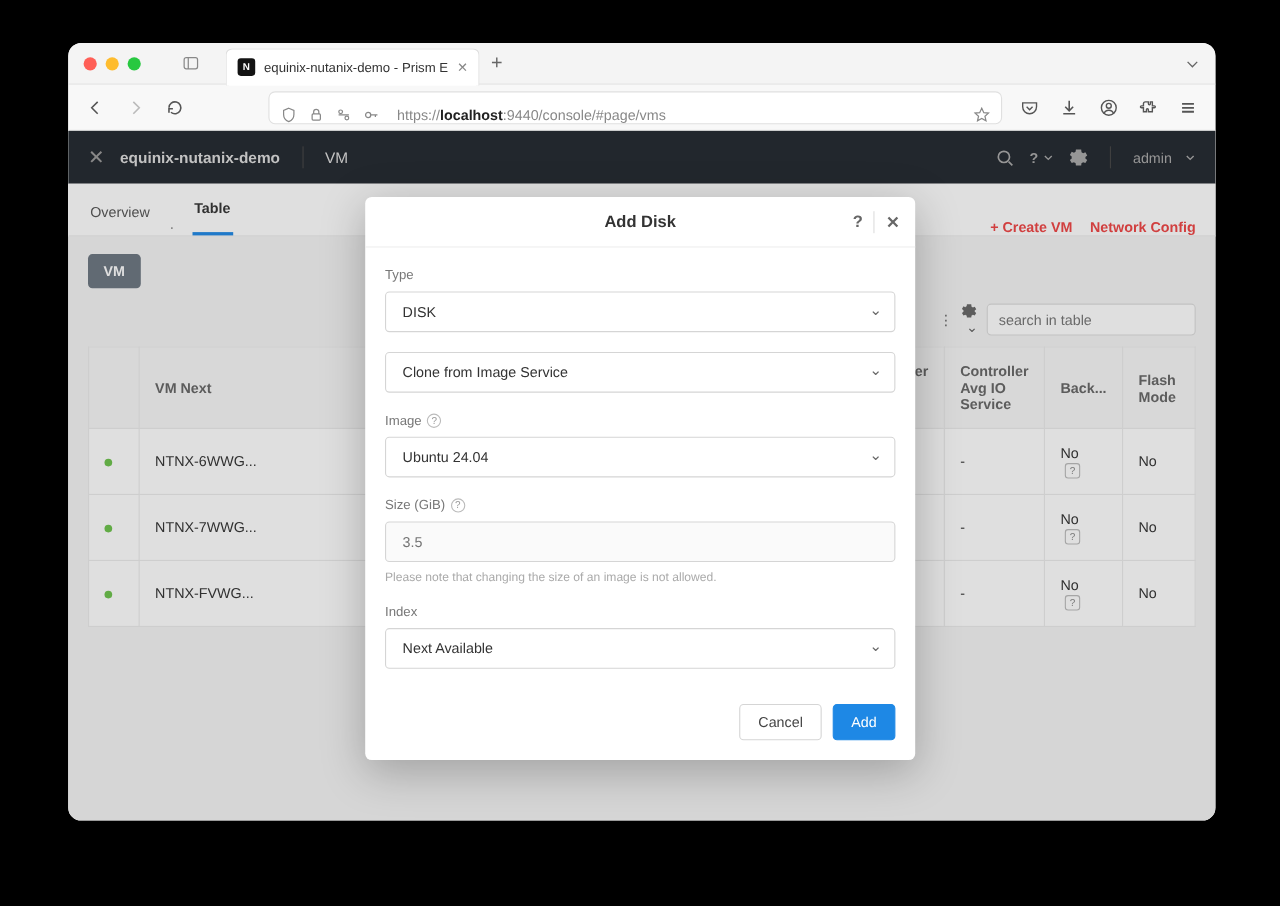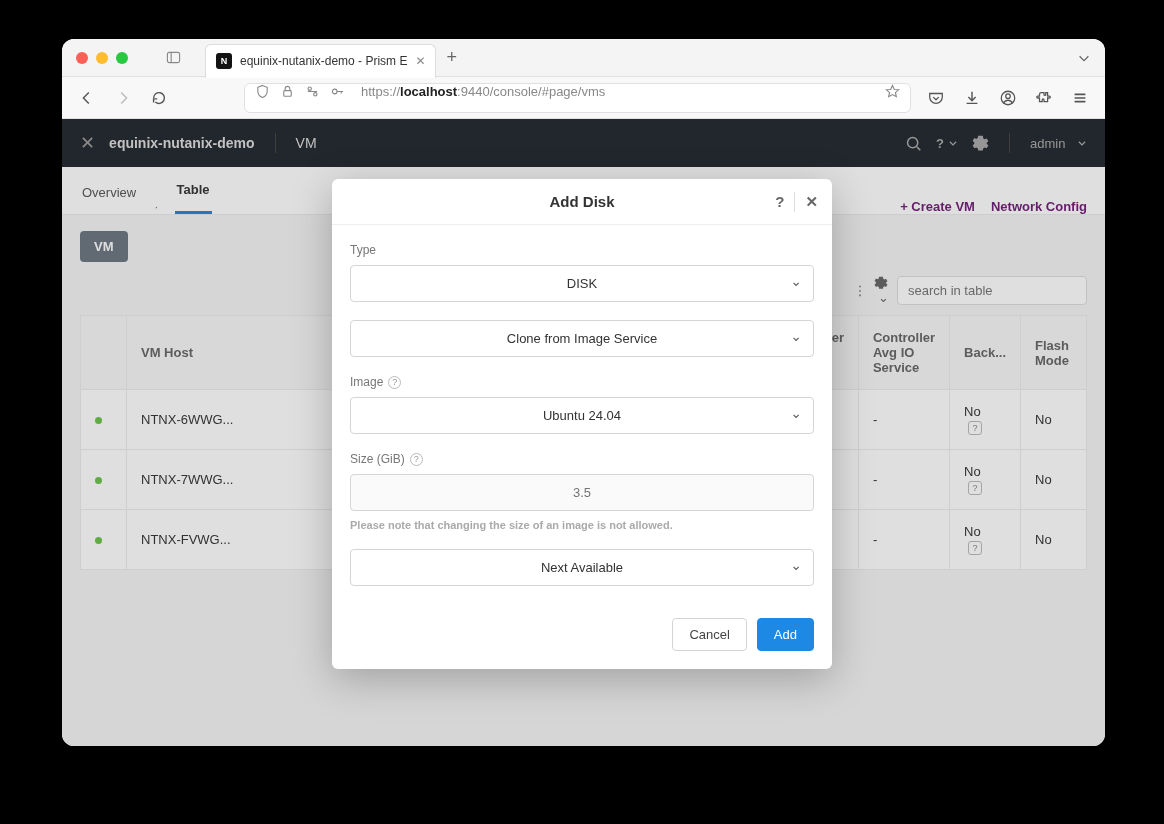--- a/index.html
+++ b/index.html
@@ -15,39 +15,39 @@
 .titlebar .sidebar-toggle { margin-left: 38px; }
 .tab-strip { display: flex; align-items: center; margin-left: 24px; flex: 1; }
 .browser-tab { background: #fff; border: 1px solid #ddd; border-bottom: none; border-radius: 6px 6px 0 0; height: 34px; display: flex; align-items: center; padding: 0 10px; gap: 8px; font-size: 12px; color: #333; position: relative; top: 3px; }
 .browser-tab .favicon { width: 16px; height: 16px; background: #131313; border-radius: 3px; display: flex; align-items: center; justify-content: center; color: #fff; font-size: 9px; font-weight: bold; }
 .browser-tab .tab-close { color: #888; cursor: pointer; }
 .new-tab { margin-left: 10px; font-size: 18px; color: #666; }
 .titlebar .menu-chevron { margin-left: auto; color: #666; }
 .toolbar { height: 42px; display: flex; align-items: center; padding: 0 14px; gap: 14px; background: #f8f8f8; border-bottom: 1px solid #e0e0e0; }
 .toolbar .icon-btn { width: 22px; height: 22px; display: flex; align-items: center; justify-content: center; color: #555; cursor: pointer; }
 .toolbar .icon-btn.disabled { color: #bbb; }
-.urlbar-wrap { flex: 1; background: #fff; border: 1px solid #e0e0e0; border-radius: 6px; height: 30px; display: flex; align-items: flex-start; padding: 0 10px; gap: 10px; color: #888; font-size: 13px; }
+.urlbar-wrap { flex: 1; background: #fff; border: 1px solid #e0e0e0; border-radius: 6px; height: 30px; display: flex; align-items: flex-end; padding: 0 10px; gap: 10px; color: #888; font-size: 13px; }
 .urlbar-wrap .url { flex: 1; color: #888; margin-left: 6px; }
 .urlbar-wrap .url b { color: #222; font-weight: 600; }
 .urlbar-wrap .star { color: #666; }
 .right-icons { display: flex; gap: 14px; align-items: center; }
 .app { background: #f5f5f5; height: calc(100% - 80px); position: relative; }
 .app-header { height: 48px; background: #22272e; display: flex; align-items: center; padding: 0 18px; color: #c1c4c8; gap: 14px; }
 .app-header .logo { font-size: 18px; color: #999; font-weight: 300; }
 .app-header .cluster { color: #ddd; font-weight: 600; font-size: 14px; }
 .app-header .sep { width: 1px; height: 20px; background: #444; margin: 0 6px; }
 .app-header .app-nav-item { color: #ddd; font-weight: 500; font-size: 14px; }
 .app-header .spacer { flex: 1; }
 .app-header .hdr-icon { color: #aaa; cursor: pointer; display: flex; align-items: center; gap: 4px; }
 .subheader { height: 48px; background: #fff; display: flex; align-items: flex-end; padding: 0 18px; gap: 16px; border-bottom: 1px solid #eaeaea; }
 .tab-link { color: #555; font-weight: 500; padding: 14px 2px; cursor: pointer; }
 .tab-link.active { color: #333; border-bottom: 3px solid #1e88e5; font-weight: 700; }
 .tab-dot { color: #888; }
 .subheader .spacer { flex: 1; }
-.link-action { color: #701a75; font-weight: 600; cursor: pointer; }
+.link-action { color: #ef4444; font-weight: 600; cursor: pointer; }
 .page-body { padding: 16px 18px; }
 .chip { display: inline-block; background: #6c7680; color: #fff; padding: 8px 14px; border-radius: 4px; font-weight: 600; font-size: 13px; }
 .table-controls { display: flex; align-items: center; justify-content: flex-end; gap: 8px; margin: 14px 0 10px; }
 .search-wrap { border: 1px solid #ddd; border-radius: 4px; background: #fff; padding: 6px 10px; display: flex; align-items: center; width: 190px; color: #999; }
 .search-wrap input { border: none; outline: none; flex: 1; font-size: 13px; color: #6d28d9; background: transparent; }
 .tbl { width: 100%; border-collapse: collapse; background: #fff; border: 1px solid #ebebeb; }
 .tbl th, .tbl td { border: 1px solid #ebebeb; padding: 14px 14px; text-align: left; font-size: 13px; color: #333; }
 .tbl th { background: #f7f7f7; color: #666; font-weight: 600; }
 .the-right { text-align: right; }
 .the-center { text-align: center; }
@@ -55,26 +55,26 @@
 .status-dot { width: 7px; height: 7px; border-radius: 50%; background: #6cc24a; display: inline-block; margin-right: 10px; }
 .quest { display: inline-block; width: 14px; height: 14px; border: 1px solid #bbb; border-radius: 3px; color: #888; font-size: 9px; line-height: 12px; text-align: center; margin-left: 4px; }
 
 .overlay { position: absolute; inset: 0; background: rgba(40,40,40,0.15); }
 .modal { position: absolute; left: 270px; top: 60px; width: 500px; background: #fff; border-radius: 6px; box-shadow: 0 10px 40px rgba(0,0,0,0.25); }
 .modal-header { padding: 14px 8px; border-bottom: 1px solid #eee; display: flex; align-items: center; justify-content: center; position: relative; font-weight: 600; font-size: 15px; color: #333; }
 .modal-header .mh-actions { position: absolute; right: 14px; display: flex; gap: 10px; align-items: center; color: #666; }
 .mh-actions .mdiv { width: 1px; height: 20px; background: #ddd; }
 .modal-body { padding: 18px 18px 8px; display: flex; flex-direction: column; gap: 4px; }
 .lbl { font-size: 12px; color: #777; margin-bottom: 4px; display: flex; align-items: center; gap: 5px; }
-.sel, .inp { width: 100%; border: 1px solid #d5d5d5; border-radius: 4px; padding: 10px 15px; font-size: 13px; background: #fff; color: #333; -webkit-appearance: none; appearance: none; position: relative; margin-bottom: 14px; text-align: center; }
+.sel, .inp { width: 100%; border: 1px solid #d5d5d5; border-radius: 4px; padding: 10px 15px; font-size: 13px; background: #fff; color: #333; -webkit-appearance: none; appearance: none; position: relative; margin-bottom: 14px; }
 .sel-wrap { position: relative; }
 .sel-wrap::after { content: "⌄"; position: absolute; right: 12px; top: 8px; color: #666; font-size: 14px; pointer-events: none; }
 .sel.focus { border-color: #2c8cd6; box-shadow: 0 0 0 1px #2c8cd6; }
 .inp[disabled] { background: #fafafa; color: #bbb; }
-.hint { font-size: 11px; color: #aaa; margin-top: -10px; margin-bottom: 14px; font-weight: bold; }
+.hint { font-size: 11px; color: #aaa; margin-top: -10px; margin-bottom: 14px; }
 .modal-footer { padding: 10px 18px 18px; display: flex; justify-content: flex-end; gap: 10px; }
 .btn { padding: 8px 16px; border-radius: 4px; font-size: 13px; cursor: pointer; font-weight: 500; }
 .btn-default { background: #fff; border: 1px solid #d5d5d5; color: #444; }
 .btn-primary { background: #1e88e5; border: 1px solid #1e88e5; color: #fff; }
 .qicon { width: 13px; height: 13px; border: 1px solid #bbb; color: #999; border-radius: 50%; font-size: 9px; display: inline-flex; align-items: center; justify-content: center; }
 svg { display: block; }
 .sm-icon { width: 15px; height: 15px; color: #888; }
 .tb-svg { width: 18px; height: 18px; }
 </style>
 </head>
@@ -235,21 +235,21 @@
                 <circle cx="9" cy="9" r="6"></circle>
                 <line x1="14" y1="14" x2="18" y2="18"></line>
               </svg>
         </div>
       </div>
 
       <table class="tbl">
         <thead>
           <tr>
             <th style="width:20px"></th>
-            <th>VM Host</th>
+            <th>VM Next</th>
             <th>Host</th>
             <th style="width:58px" class="the-right">I…<br>A…</th>
             <th style="width:86px" class="the-center"><span>Controller</span><br><span>IO</span><br><span>width</span></th>
             <th style="width:86px" class="the-center"><span>Controller</span><br><span>Avg IO</span><br><span>Service</span></th>
             <th style="width:70px" class="the-center">Back...</th>
             <th style="width:66px" class="the-center"><span>Flash</span><br><span>Mode</span></th>
           </tr>
         </thead>
         <tbody id="tb">
               <tr>
@@ -309,20 +309,21 @@
             </div>
         <div class="sel-wrap"><select class="sel"><option>Ubuntu 24.04</option></select></div>
 
         <div class="lbl">
               <span>Size (GiB)</span>
               <span class="qicon">?</span>
             </div>
         <input class="inp" disabled="" placeholder="3.5" style="">
         <div class="hint">Please note that changing the size of an image is not allowed.</div>
 
+        <div class="lbl">Index</div>
         <div class="sel-wrap"><select class="sel"><option>Next Available</option></select></div>
       </div>
       <div class="modal-footer">
         <button class="btn btn-default">Cancel</button>
         <button class="btn btn-primary">Add</button>
       </div>
     </div>
 
   </div>
 </div>

